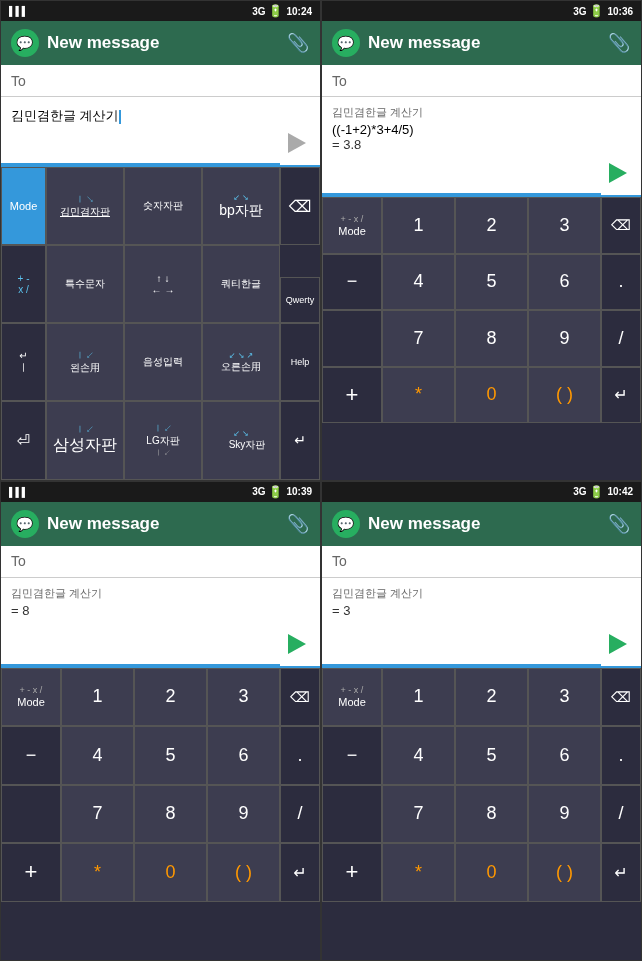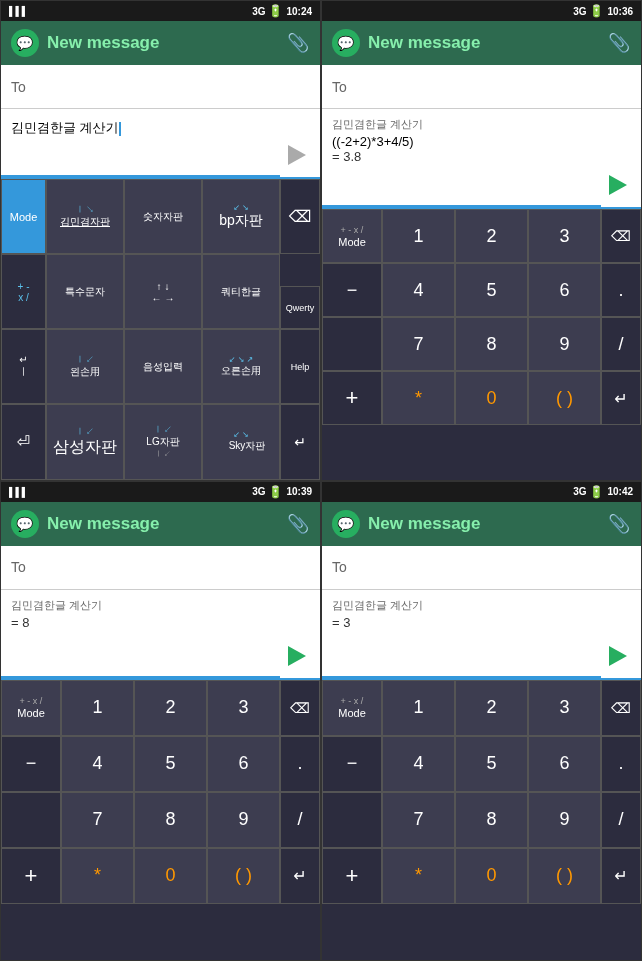--- a/index.html
+++ b/index.html
@@ -62,34 +62,34 @@
       border-radius: 50%;
       display: flex;
       align-items: center;
       justify-content: center;
     }
     .msg-header .app-icon span {
       color: #fff;
       font-size: 14px;
     }
     .msg-header .title {
-      color: #86efac;
+      color: #ffffff;
       font-size: 17px;
       font-weight: bold;
       flex: 1;
     }
     .msg-header .attach-icon {
       color: #ccc;
       font-size: 18px;
     }
 
     
     .to-field {
       background: #fff;
-      height: 44px;
+      height: 32px;
       display: flex;
       align-items: center;
       padding: 0 10px;
       border-bottom: 1px solid #ccc;
     }
     .to-label {
       color: #666;
       font-size: 14px;
       margin-right: 5px;
     }
@@ -387,21 +387,21 @@
   </div>
 
   <div class="to-field">
     <span class="to-label">To</span>
     <input class="to-input" type="text" style="">
   </div>
 
   <div class="msg-body" style="flex:0 0 100px;">
     <div class="calc-title">김민겸한글 계산기</div>
     <div class="calc-input">
-      <span>((-2+2)*3+4/5)</span>
+      <span>((-1+2)*3+4/5)</span>
     </div>
     <div style="font-size:13px;color:#333;">= 3.8</div>
     <div class="body-underline"></div>
     <button class="send-btn">
       <div class="send-arrow active"></div>
     </button>
   </div>
 
   <div class="keyboard-numeric">
     <div class="num-grid">

